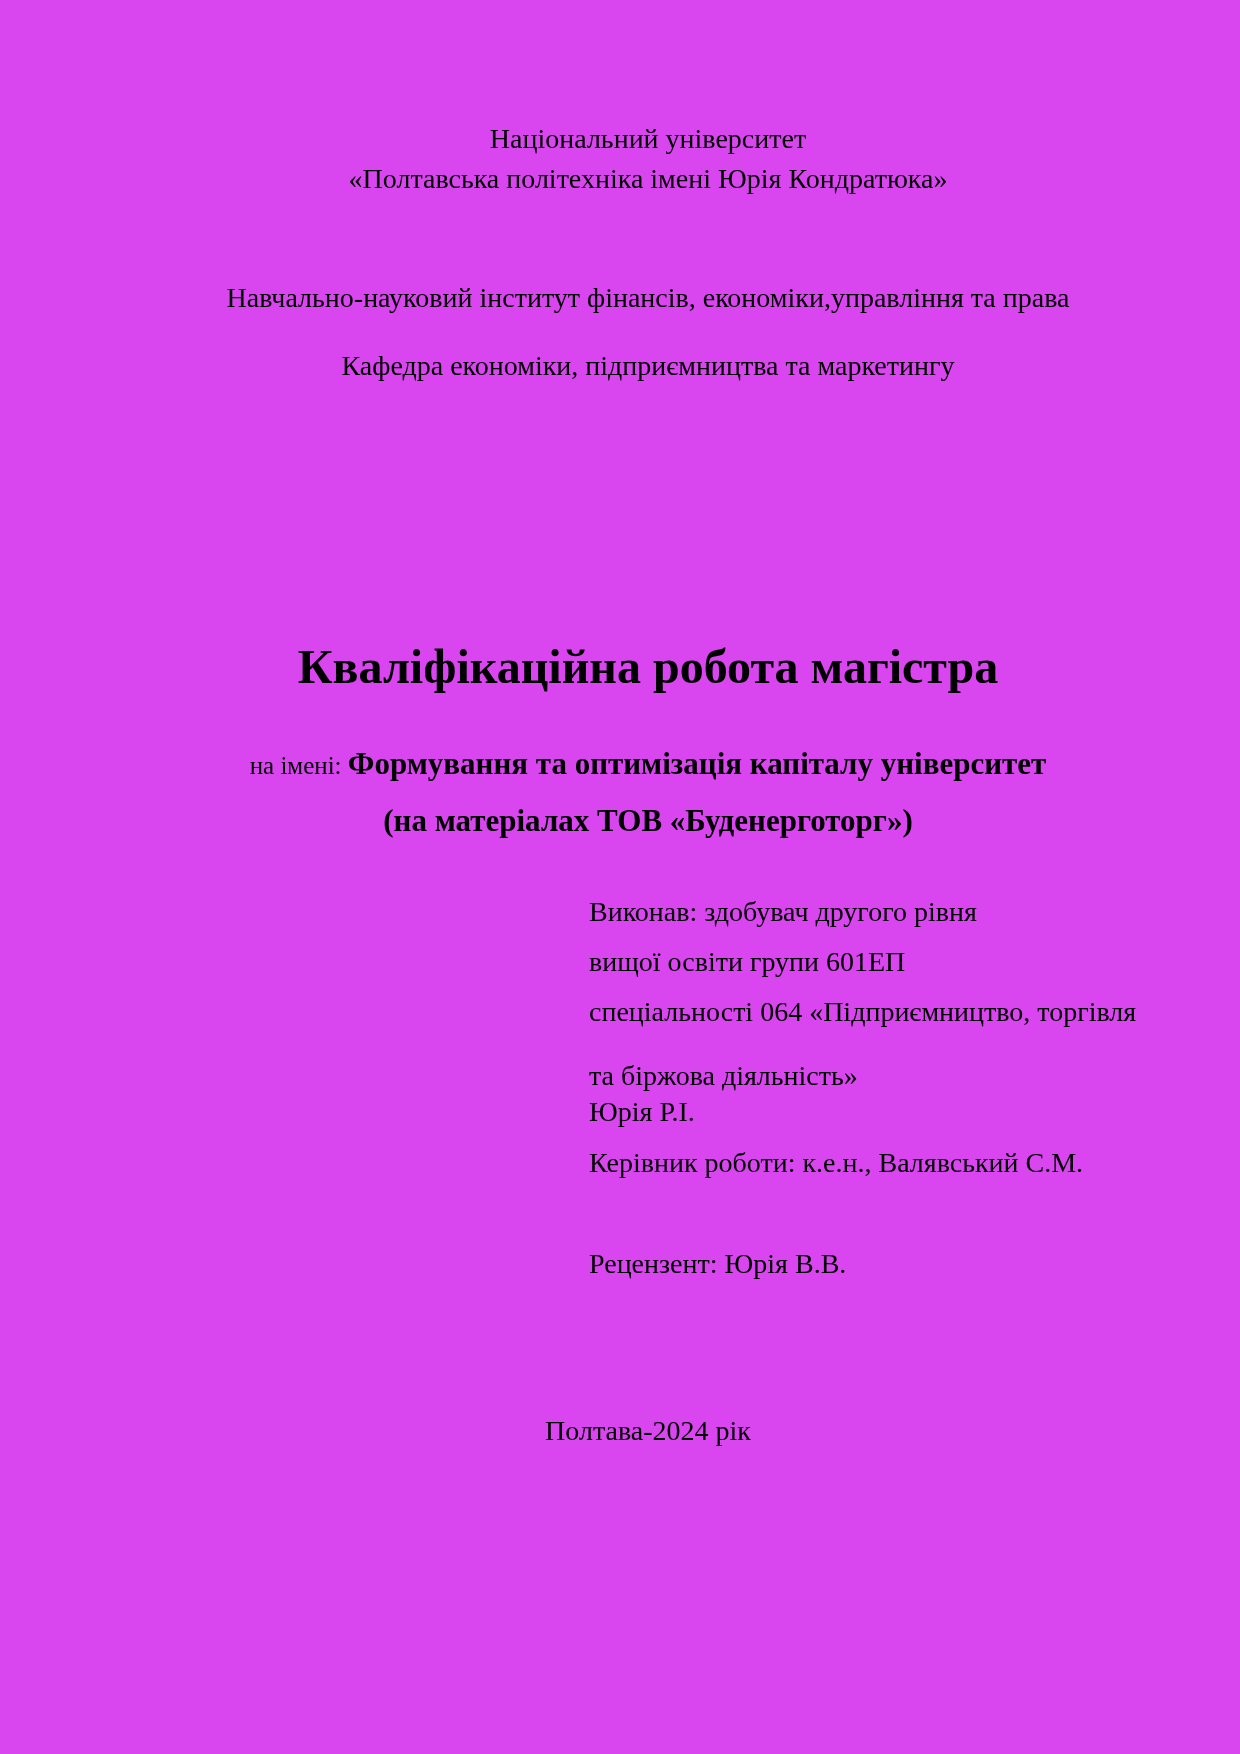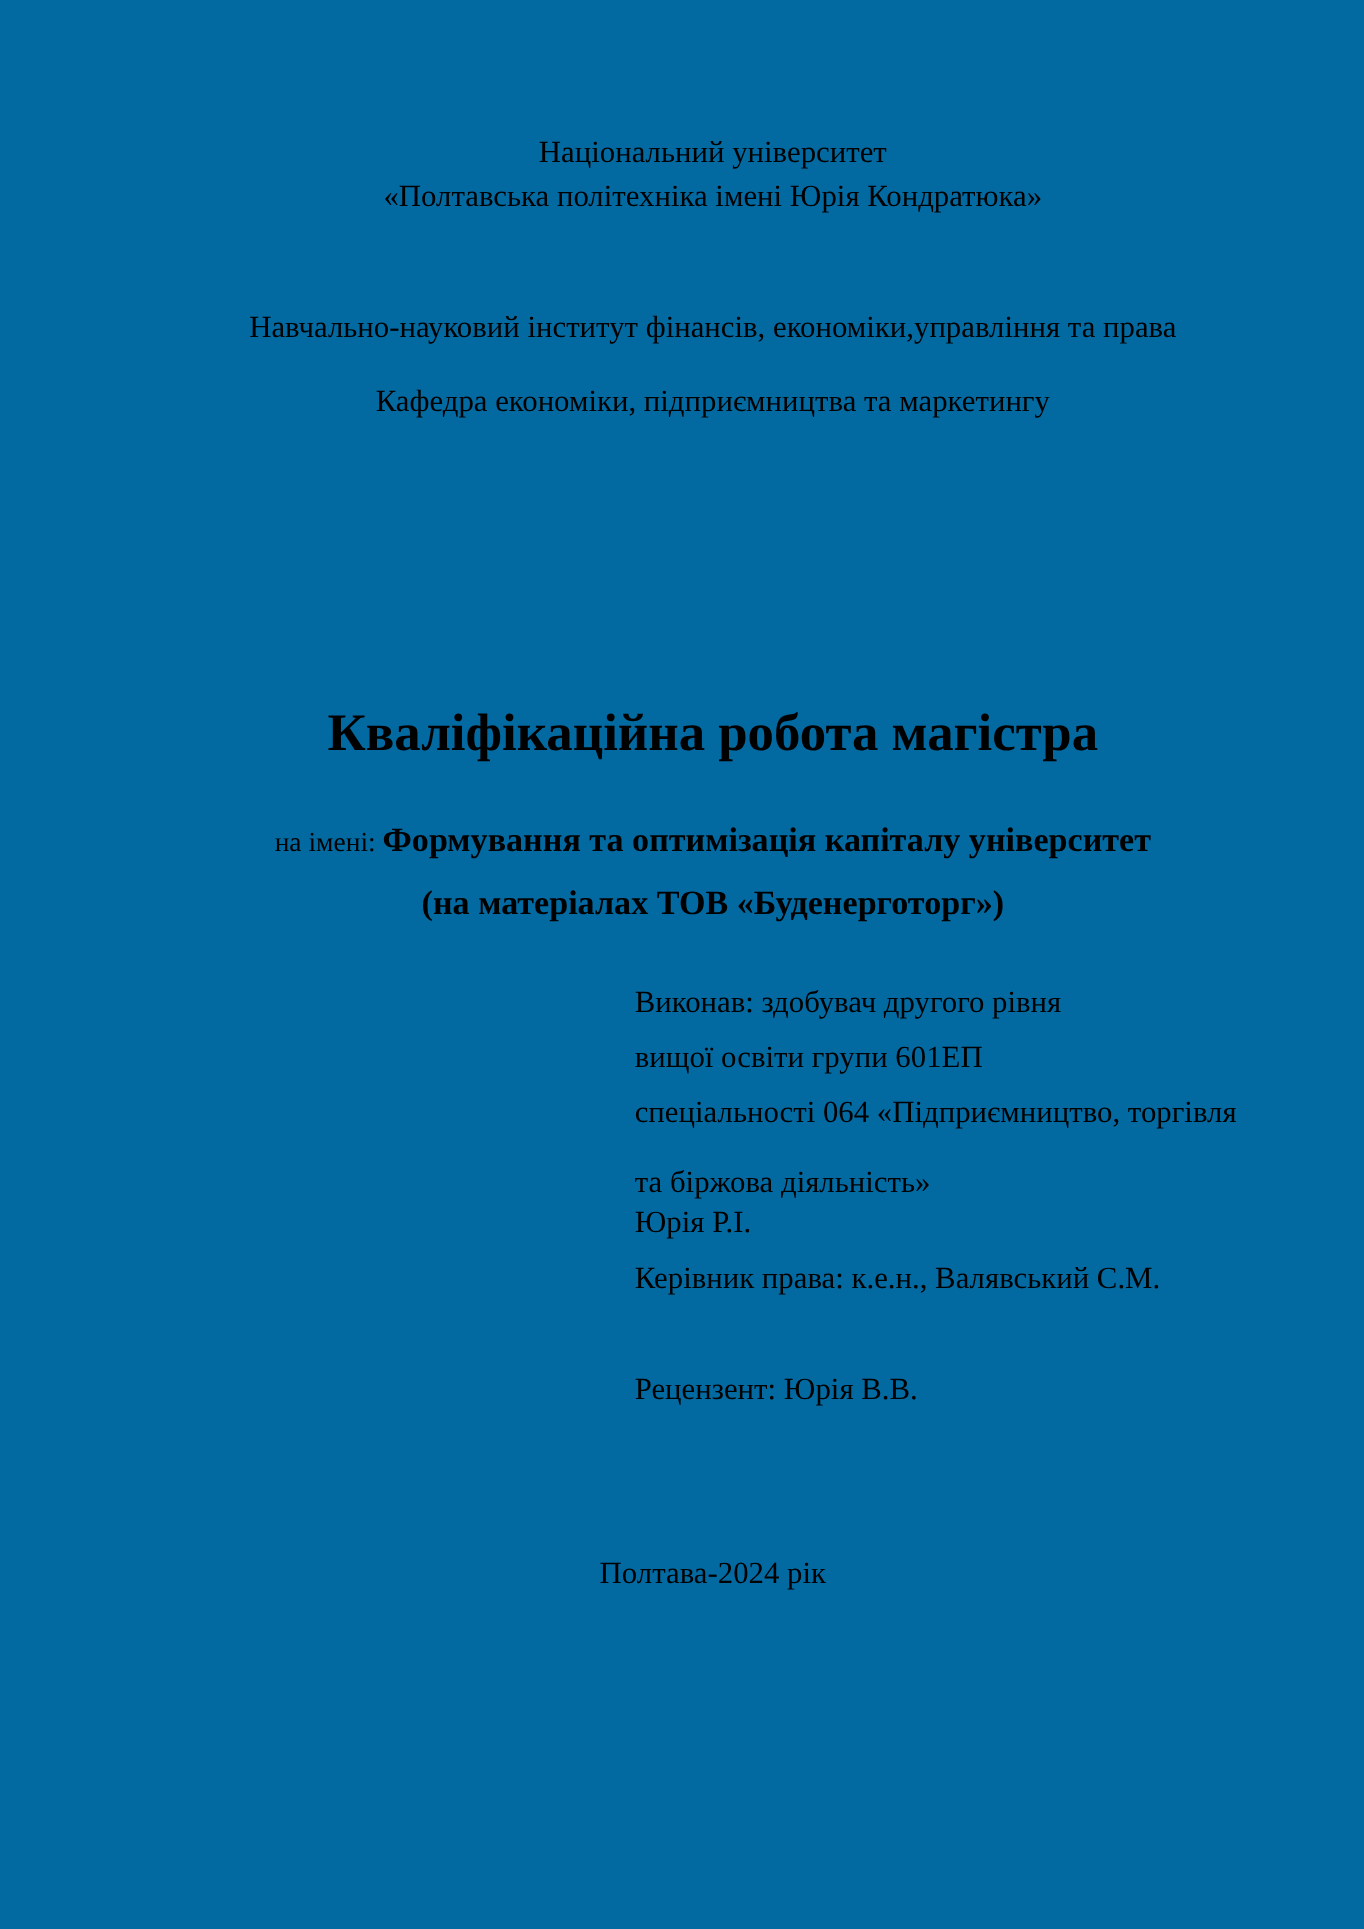--- a/index.html
+++ b/index.html
@@ -14,21 +14,21 @@
       overflow: hidden;
       font-family: "Liberation Serif", "DejaVu Serif", serif;
       color: #000000;
     }
     .page {
       position: absolute;
       left: 0;
       top: 0;
       width: 1240px;
       height: 1754px;
-      background: #0369a1;
+      background: #d946ef;
     }
     .line {
       position: absolute;
       white-space: nowrap;
       line-height: 1;
     }
     .center {
       left: 0;
       width: 1296px; 
       text-align: center;
@@ -49,21 +49,21 @@
       font-size: 31px;
       font-weight: bold;
     }
     .info-block {
       position: absolute;
       left: 577px;
       top: 0;
     }
     .info-line {
       position: absolute;
-      left: 0;
+      left: 12px;
       white-space: nowrap;
       font-size: 28px;
       line-height: 1;
     }
   </style>
 </head>
 <body>
 
 <div class="page">
 
@@ -82,19 +82,19 @@
   </div>
 
   <div class="line center topic-bold" style="top:805px;">(на матеріалах ТОВ «Буденерготорг»)</div>
 
   <div class="info-block">
     <div class="info-line" style="top:898px;">Виконав: здобувач другого рівня</div>
     <div class="info-line" style="top:948px;">вищої освіти групи 601ЕП</div>
     <div class="info-line" style="top:998px;">спеціальності 064 «Підприємництво, торгівля</div>
     <div class="info-line" style="top:1048px;margin-top:14px;">та біржова діяльність»</div>
     <div class="info-line" style="top:1098px;">Юрія Р.І.</div>
-    <div class="info-line" style="top:1149px;">Керівник права: к.е.н., Валявський С.М.</div>
+    <div class="info-line" style="top:1149px;">Керівник роботи: к.е.н., Валявський С.М.</div>
     <div class="info-line" style="top:1250px;">Рецензент: Юрія В.В.</div>
   </div>
 
   <div class="line center body-text" style="top:1417px;">Полтава-2024 рік</div>
 
 </div>
 
 </body></html>

